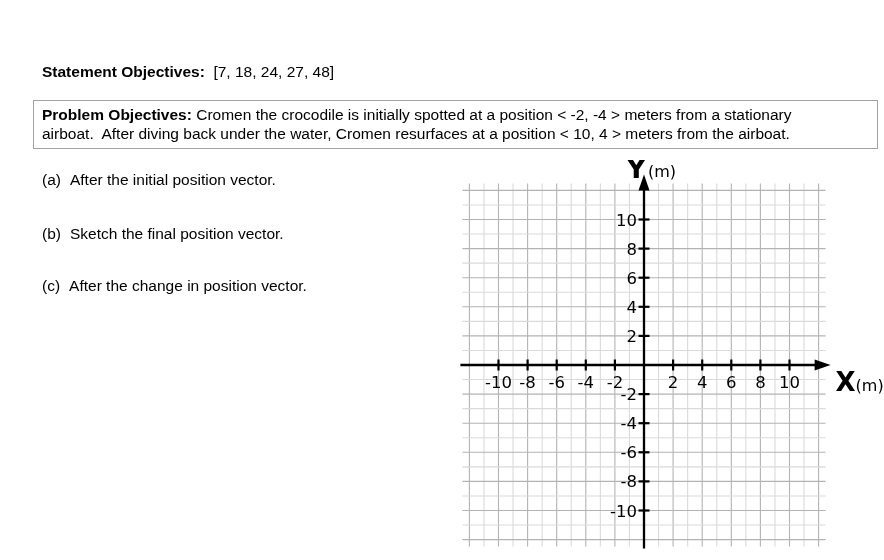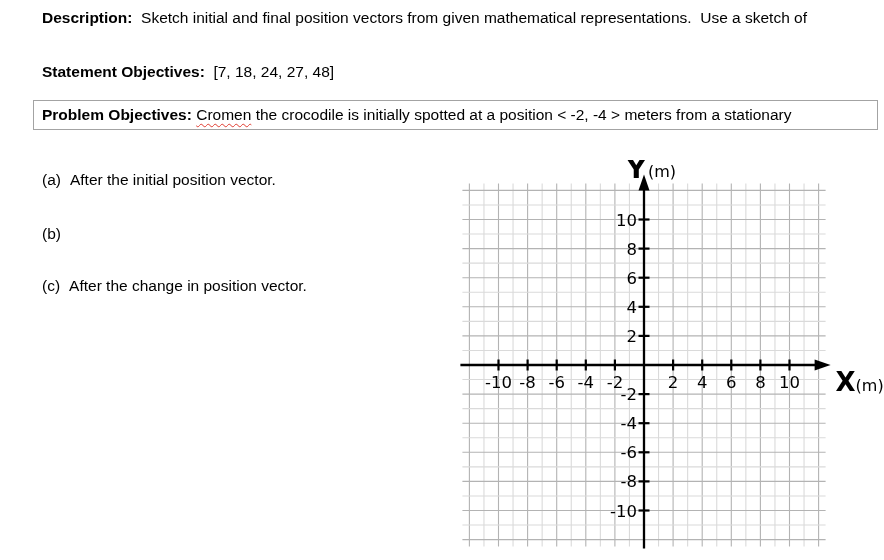--- a/index.html
+++ b/index.html
@@ -19,50 +19,49 @@
   .bold { font-weight: bold; }
   #description { left: 42px; top: 8px; width: 830px; }
   #objectives  { left: 42px; top: 62px; }
   #problem-box {
     left: 33px; top: 100px; width: 845px;
     border: 1.5px solid #a3a3a3;
     padding: 4px 8px 5px 8px;
     background: #fff;
   }
   .wavy {
-    text-decoration: underline;
     text-decoration-style: wavy;
     text-decoration-color: #e03c31;
     text-decoration-thickness: 1px;
     text-underline-offset: 3px;
   }
   .task-item { left: 42px; display: flex; gap: 9px; }
   #task-a { top: 170px; }
   #task-b { top: 224px; }
   #task-c { top: 276px; }
   #chart-wrap { left: 440px; top: 160px; width: 444px; height: 400px; }
 </style>
 </head>
 <body>
 
 <div id="description" class="abs">
-  <div class="textline"><span class="bold">Description:</span><span>  Sketch initial and final position vectors from given mathematical representations.  Use a sketch of</span></div>
 </div>
 
 <div id="objectives" class="abs textline"><span class="bold">Statement Objectives:</span><span>  [7, 18, 24, 27, 48]</span></div>
 
 <div id="problem-box" class="abs">
   <div class="textline" id="problem-line-1"><span class="bold">Problem Objectives:</span><span id="problem-line-1-rest"><span> </span><span class="wavy">Cromen</span><span> the crocodile is initially spotted at a position &lt; -2, -4 &gt; meters from a stationary</span></span></div>
+  <div class="textline" id="problem-line-2"><span>airboat.  After diving back under the water, </span><span class="wavy">Cromen</span><span> resurfaces at a position &lt; 10, 4 &gt; meters from the airboat.</span></div>
 </div>
 
 <div id="task-a" class="abs textline task-item">
   <span>(a)</span><span>After the initial position vector.</span>
 </div>
 <div id="task-b" class="abs textline task-item">
-  <span>(b)</span>
+  <span>(b)</span><span>Sketch the final position vector.</span>
 </div>
 <div id="task-c" class="abs textline task-item">
   <span>(c)</span><span>After the change in position vector.</span>
 </div>
 
 <div id="chart-wrap" class="abs"><svg width="444" height="400" viewBox="0 0 444 400">
       <g>
         <line x1="29.399999999999977" y1="23.399999999999977" x2="29.399999999999977" y2="386.6" stroke="#b3b3b3" stroke-width="1.1"></line>
         <line x1="43.94999999999999" y1="23.399999999999977" x2="43.94999999999999" y2="386.6" stroke="#dadada" stroke-width="1.1"></line>
         <line x1="58.5" y1="23.399999999999977" x2="58.5" y2="386.6" stroke="#b3b3b3" stroke-width="1.1"></line>

